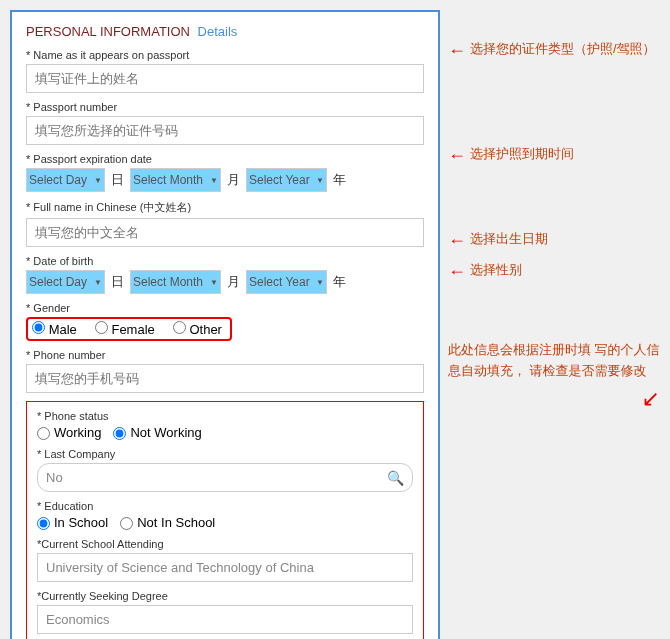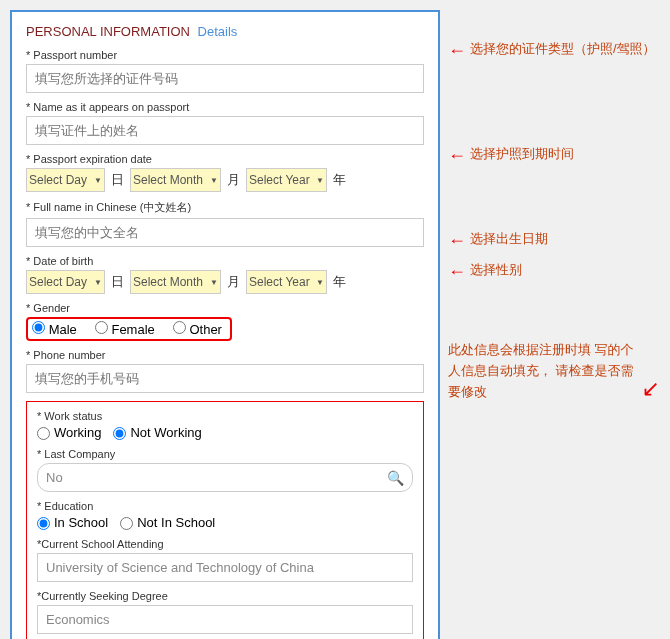--- a/index.html
+++ b/index.html
@@ -83,21 +83,21 @@
     }
     .date-row {
       display: flex;
       gap: 4px;
       align-items: center;
     }
     .date-select {
       border: 1px solid #ccc;
       padding: 4px 2px;
       font-size: 12px;
-      background: #fef9c3;
+      background: #7dd3fc;
       color: #555;
       appearance: none;
       -webkit-appearance: none;
       padding-right: 16px;
       position: relative;
       cursor: pointer;
       outline: none;
     }
     .select-wrapper {
       position: relative;
@@ -159,30 +159,30 @@
   <div class="form-container">
 
     <div class="section-title">
       <span>PERSONAL INFORMATION</span>
       <span style="color:#4a90d9; margin-left:4px;">Details</span>
     </div>
 
 
     <div class="field-group">
       <div class="field-label">
+        <span>* Name as it appears on passport</span>
+      </div>
+      <input type="text" class="text-input" placeholder="填写证件上的姓名" style="">
+    </div>
+
+    <div class="field-group">
+      <div class="field-label">
         <span>* Passport number</span>
       </div>
       <input type="text" class="text-input" placeholder="填写您所选择的证件号码" style="">
-    </div>
-
-    <div class="field-group">
-      <div class="field-label">
-        <span>* Name as it appears on passport</span>
-      </div>
-      <input type="text" class="text-input" placeholder="填写证件上的姓名" style="">
     </div>
 
     <div class="field-group">
       <div class="field-label">
         <span>* Passport expiration date</span>
       </div>
       <div class="date-row">
         <div class="select-wrapper">
           <select class="date-select">
             <option>Select Day</option>
@@ -261,21 +261,21 @@
       <div class="field-label">
         <span>* Phone number</span>
       </div>
       <input type="text" class="text-input" placeholder="填写您的手机号码" style="">
     </div>
 
     <div class="section-box">
 
       <div class="field-group">
         <div class="field-label">
-          <span>* Work status</span>
+          <span>* Phone status</span>
         </div>
         <div class="radio-group">
           <label>
             <input type="radio" name="work_status" style="">
             <span>Working</span>
           </label>
           <label>
             <input type="radio" name="work_status" checked="" style="">
             <span>Not Working</span>
           </label>
@@ -341,21 +341,21 @@
     <div style="margin-top: 64px; display:flex; align-items:center;">
       <span style="color:#e00; font-size:18px; margin-right:4px;">←</span>
       <span class="annotation-text">选择出生日期</span>
     </div>
 
     <div style="margin-top: 10px; display:flex; align-items:center;">
       <span style="color:#e00; font-size:18px; margin-right:4px;">←</span>
       <span class="annotation-text">选择性别</span>
     </div>
 
-    <div style="margin-top: 60px; display:flex; align-items:flex-start; flex-direction:row;">
+    <div style="margin-top: 60px; display:flex; align-items:flex-start; flex-direction:column;">
       <span class="annotation-text" style="white-space:normal; line-height:1.6;">此处信息会根据注册时填
 写的个人信息自动填充，
 请检查是否需要修改</span>
       <span style="color:#e00; font-size:22px; margin-top:4px; align-self:flex-end;">↙</span>
     </div>
 
   </div>
 </div>
 
 </body></html>

